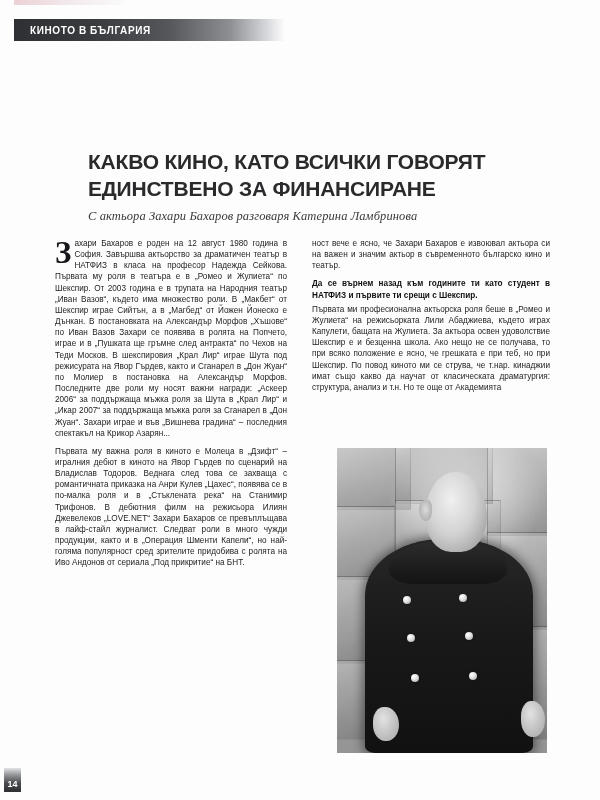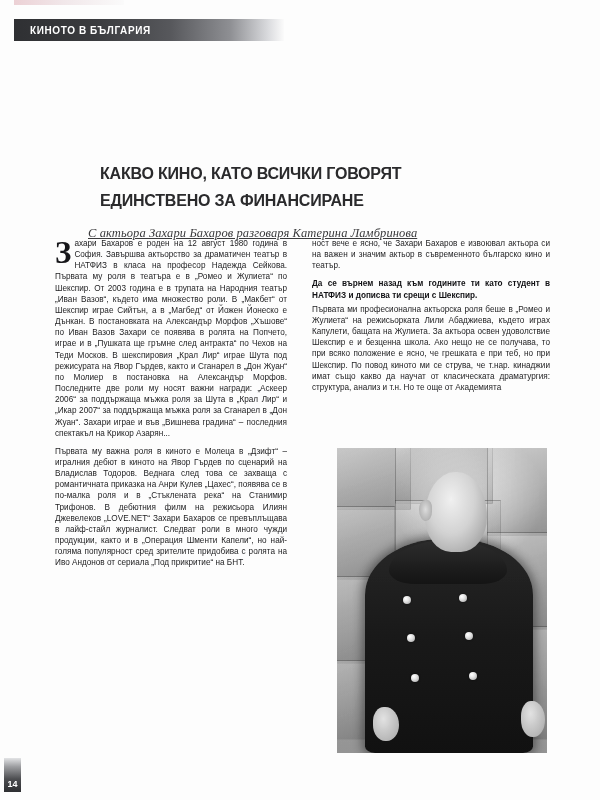--- a/index.html
+++ b/index.html
@@ -51,35 +51,34 @@
   }
 
   
   .title-block {
     position: absolute;
     left: 88px; top: 148px;
     width: 462px;
   }
   .headline {
     color: #2a2a2c;
-    font-size: 16px;
+    font-size: 21px;
     font-weight: bold;
     line-height: 27px;
     letter-spacing: -.2px;
-    margin: 12px;
+    margin: 0;
   }
   .headline .line2 { display: block; }
   .byline {
     margin: 7px 0 0 0;
     color: #3a3a3c;
     font-size: 12.5px;
     font-style: italic;
     font-family: "Liberation Serif", serif;
     letter-spacing: .1px;
-    text-decoration: underline;
   }
 
   
   .col {
     position: absolute;
     top: 238px;
     font-family: "Liberation Sans", sans-serif;
     font-size: 8.2px;
     line-height: 11.15px;
     color: #1d1d1f;
@@ -175,21 +174,21 @@
   .hand {
     position: absolute;
     background: radial-gradient(ellipse at 40% 35%, #e3ded5, #a8a39b);
     border-radius: 44% 56% 50% 50%;
   }
 
   
   .page-tab {
     position: absolute;
     left: 4px; bottom: 8px;
-    width: 17px; height: 34px;
+    width: 17px; height: 24px;
     background: linear-gradient(180deg,#e3e4e6 0%,#9b9c9f 26%,#4c4d50 62%,#2e2f32 100%);
     display: flex;
     align-items: flex-end;
     justify-content: center;
     padding-bottom: 3px;
     box-sizing: border-box;
   }
   .page-tab .num {
     color: #ffffff;
     font-size: 9px;
@@ -219,21 +218,21 @@
   <div class="col col-left">
     <p>
       <span class="dropcap">З</span><span>ахари Бахаров е роден на 12 август 1980 година в София. Завършва актьорство за драматичен театър в НАТФИЗ в класа на професор Надежда Сейкова. Първата му роля в театъра е в „Ромео и Жулиета“ по Шекспир. От 2003 година е в трупата на Народния театър „Иван Вазов“, където има множество роли. В „Макбет“ от Шекспир играе Сийтън, а в „Магбед“ от Йожен Йонеско е Дънкан. В постановката на Александър Морфов „Хъшове“ по Иван Вазов Захари се появява в ролята на Попчето, играе и в „Пушката ще гръмне след антракта“ по Чехов на Теди Москов. В шекспировия „Крал Лир“ играе Шута под режисурата на Явор Гърдев, както и Сганарел в „Дон Жуан“ по Молиер в постановка на Александър Морфов. Последните две роли му носят важни награди: „Аскеер 2006“ за поддържаща мъжка роля за Шута в „Крал Лир“ и „Икар 2007“ за поддържаща мъжка роля за Сганарел в „Дон Жуан“. Захари играе и във „Вишнева градина“ – последния спектакъл на Крикор Азарян...</span>
     </p>
     <p>Първата му важна роля в киното е Молеца в „Дзифт“ – игралния дебют в киното на Явор Гърдев по сценарий на Владислав Тодоров. Веднага след това се захваща с романтичната приказка на Анри Кулев „Цахес“, появява се в по-малка роля и в „Стъклената река“ на Станимир Трифонов. В дебютния филм на режисьора Илиян Джевелеков „LOVE.NET“ Захари Бахаров се превъплъщава в лайф-стайл журналист. Следват роли в много чужди продукции, както и в „Операция Шменти Капели“, но най-голяма популярност сред зрителите придобива с ролята на Иво Андонов от сериала „Под прикритие“ на БНТ.</p>
   </div>
 
   <div class="col col-right">
     <p>ност вече е ясно, че Захари Бахаров е извоювал актьора си на важен и значим актьор в съвременното българско кино и театър.</p>
     <p>
-      <span class="q">Да се върнем назад към годините ти като студент в НАТФИЗ и дописва ти срещи с Шекспир.</span>
+      <span class="q">Да се върнем назад към годините ти като студент в НАТФИЗ и първите ти срещи с Шекспир.</span>
       <span>Първата ми професионална актьорска роля беше в „Ромео и Жулиета“ на режисьорката Лили Абаджиева, където играх Капулети, бащата на Жулиета. За актьора освен удоволствие Шекспир е и безценна школа. Ако нещо не се получава, то при всяко положение е ясно, че грешката е при теб, но при Шекспир. По повод киното ми се струва, че т.нар. кинаджии имат също какво да научат от класическата драматургия: структура, анализ и т.н. Но те още от Академията</span>
     </p>
   </div>
 
   <div class="photo">
     <div class="wall-block" style="left:-6px; top:-4px; width:78px; height:64px;"></div>
     <div class="wall-block" style="left:-6px; top:58px; width:62px; height:72px;"></div>
     <div class="wall-block" style="left:-6px; top:128px; width:70px; height:86px;"></div>
     <div class="wall-block" style="left:-6px; top:212px; width:66px; height:78px;"></div>
     <div class="wall-block" style="left:58px; top:-4px; width:96px; height:58px;"></div>

